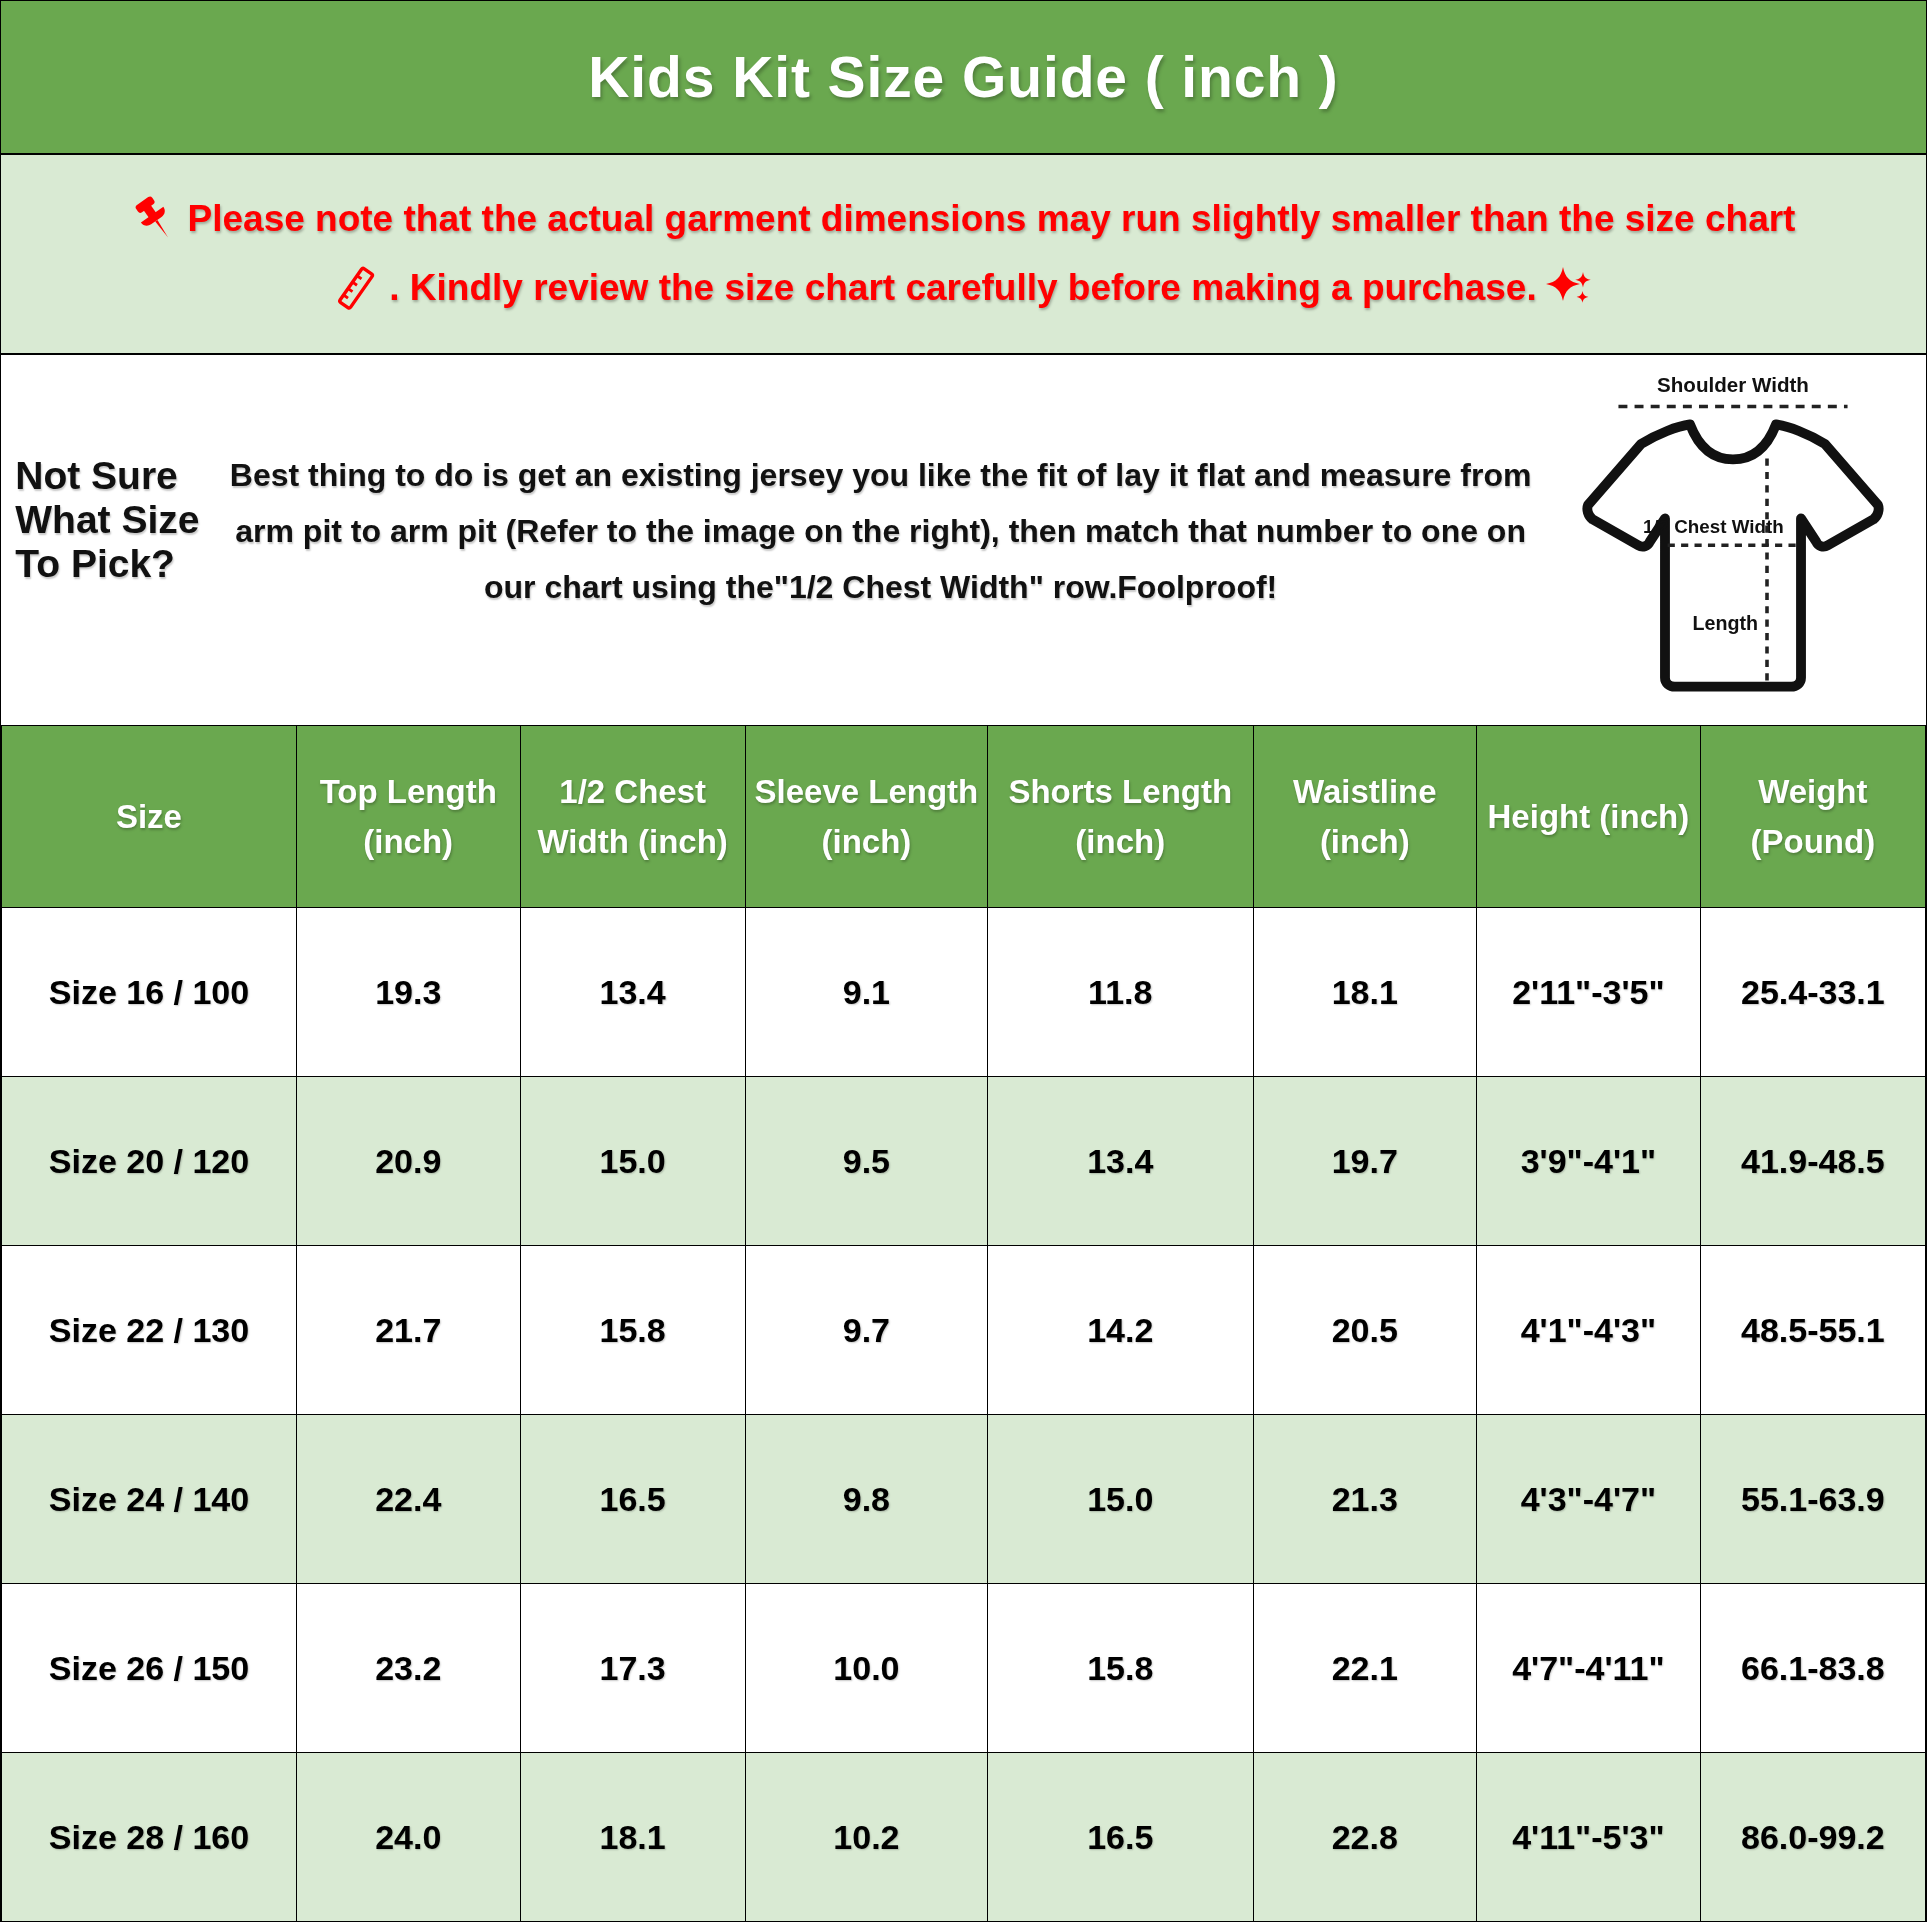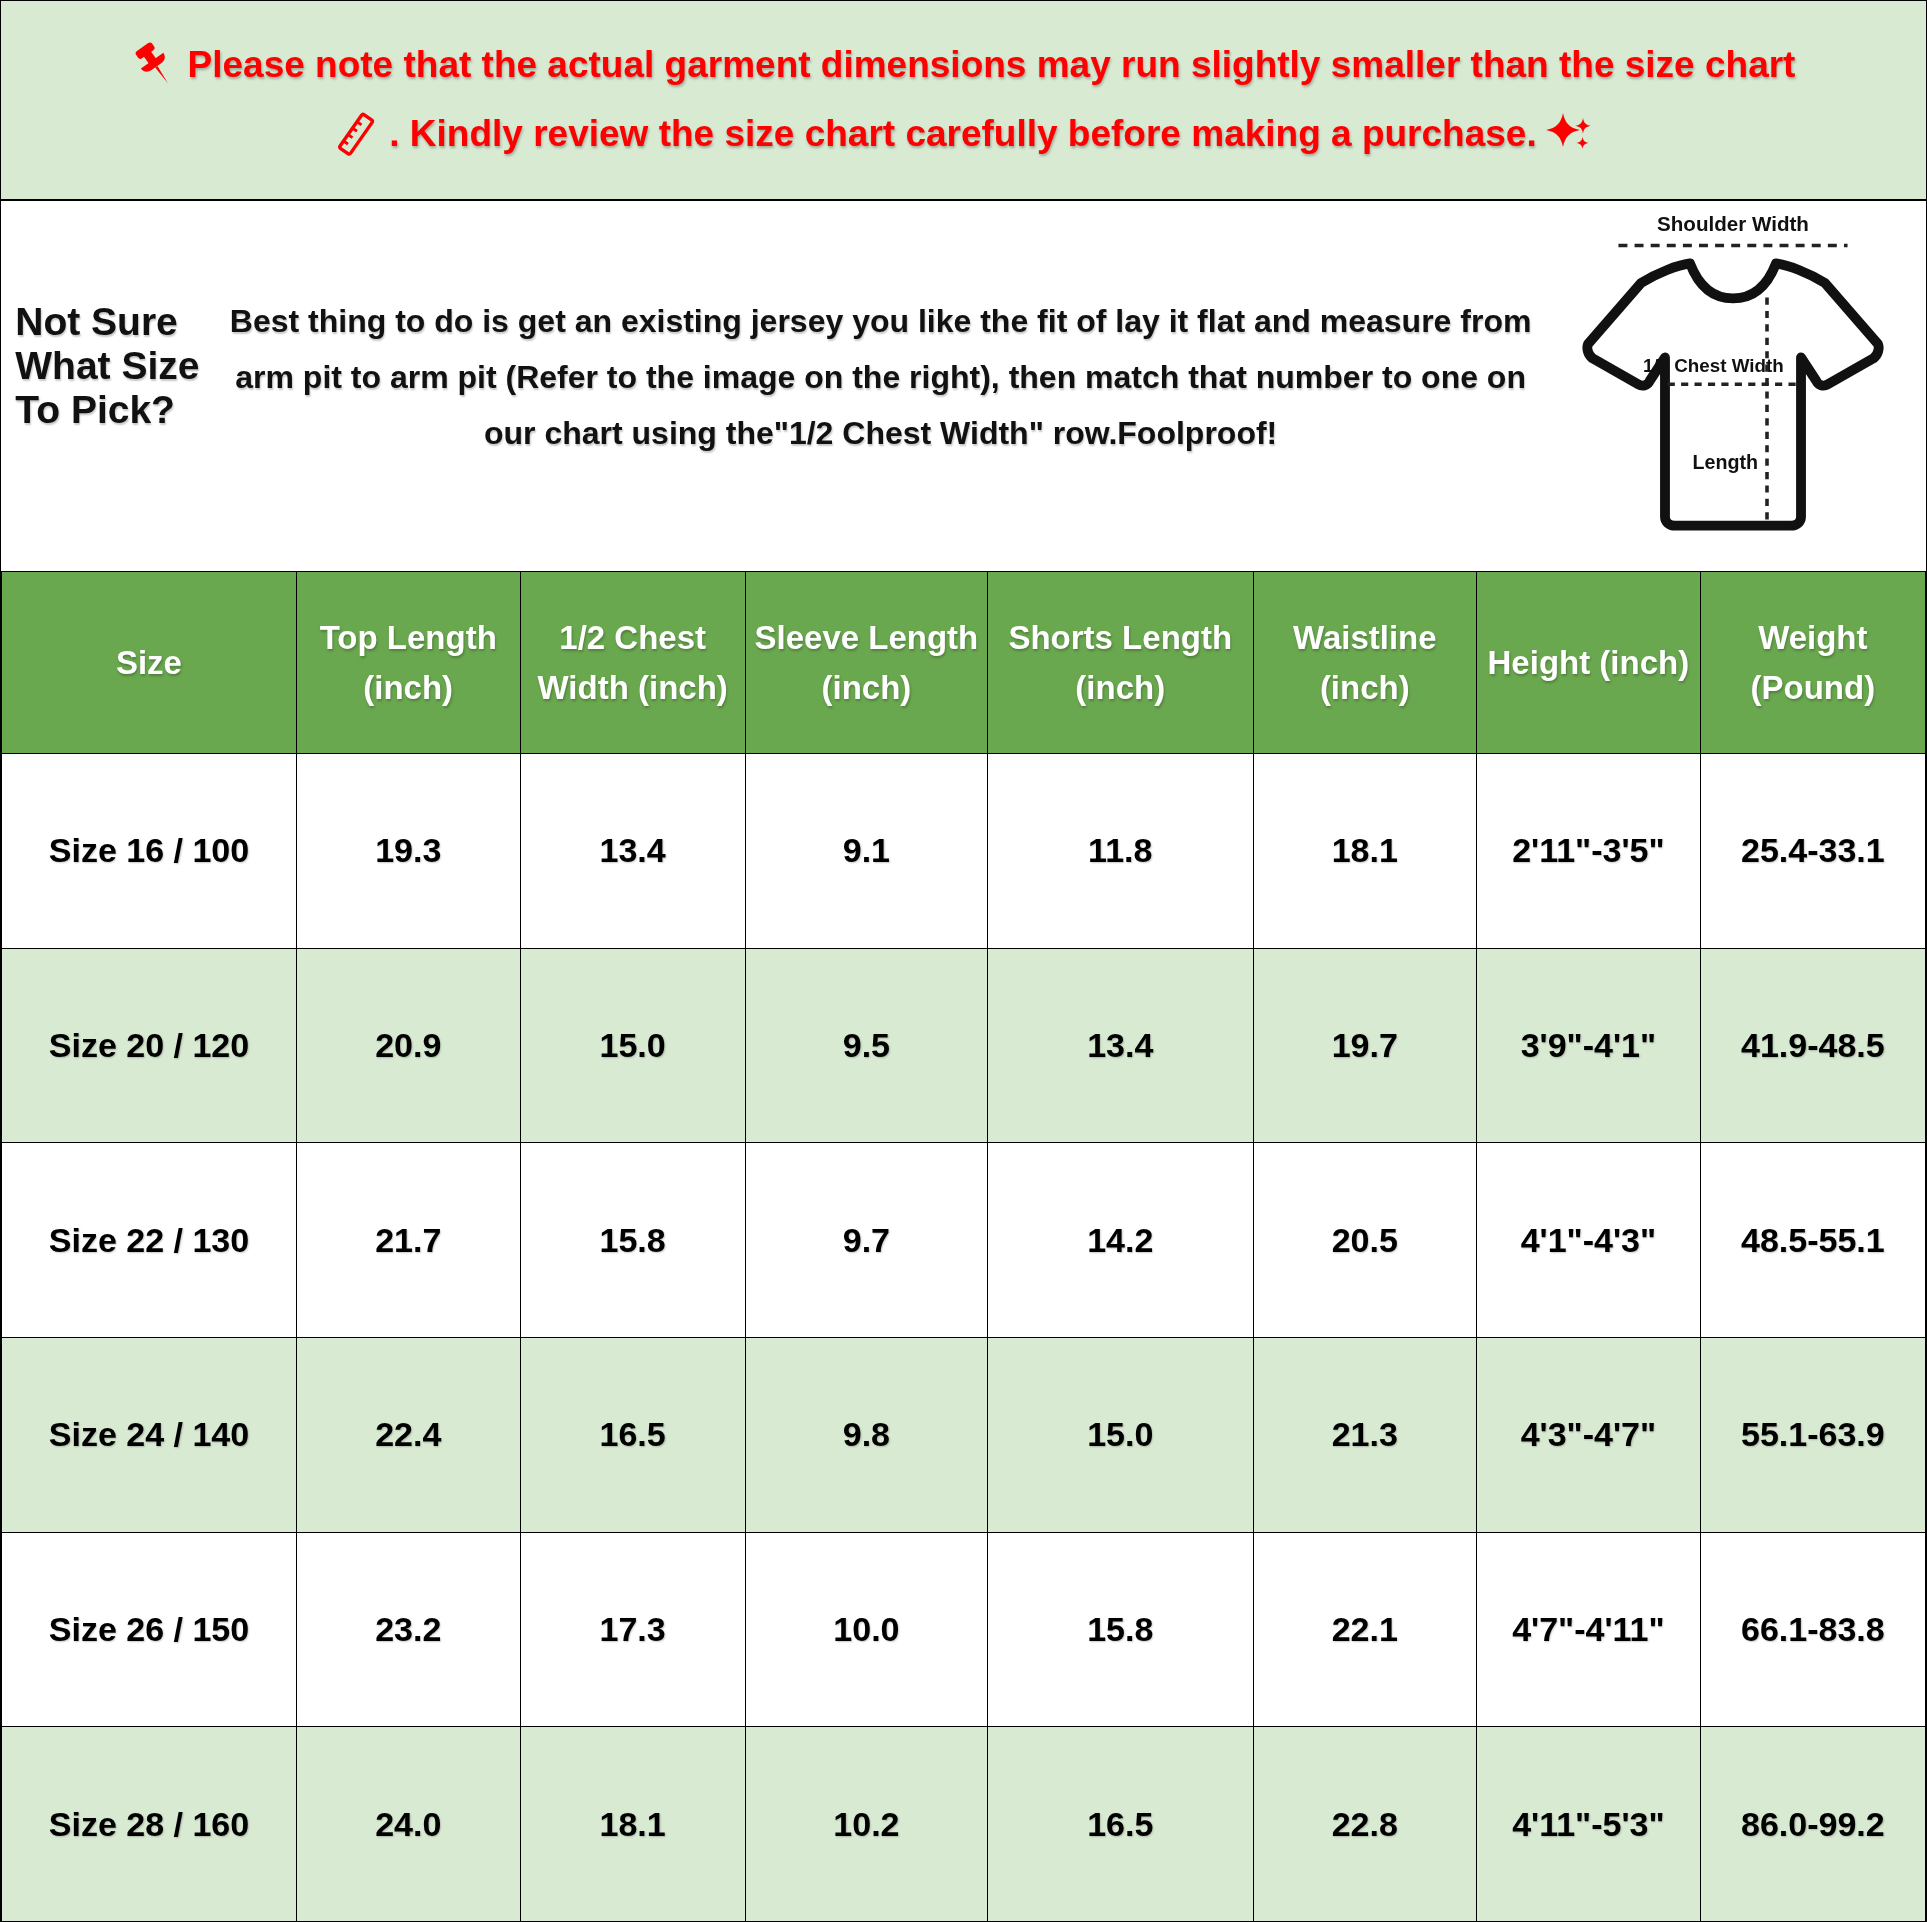--- a/index.html
+++ b/index.html
@@ -40,21 +40,21 @@
   }
   .guide-text h2{
     font-size:39px; font-weight:bold; color:#111; margin-bottom:23px;
     text-shadow:0.9px 1.8px 1.8px rgba(0,0,0,.22);
   }
   .guide-text p{
     font-size:32px; font-weight:bold; color:#111; text-align:center;
     max-width:1505px; line-height:1.75; text-shadow:0.9px 1.8px 1.8px rgba(0,0,0,.22);
   }
   .diagram{
-    flex:0 0 376px; display:flex; align-items:flex-start; justify-content:center;
+    flex:0 0 376px; display:flex; align-items:flex-end; justify-content:center;
     padding:7.2px 10.7px 7.2px 0;
   }
   
   table.size-table{
     width:100%; border-collapse:collapse; table-layout:fixed; flex:1 1 auto;
   }
   table.size-table th, table.size-table td{
     border:1.8px solid #000; text-align:center; vertical-align:middle;
   }
   table.size-table th{
@@ -66,20 +66,23 @@
     background:#fff; color:#000; font-size:34px; font-weight:bold;
     height:139px; padding:0 3.6px; text-shadow:0.9px 0.9px 1.8px rgba(0,0,0,.22);
   }
   table.size-table tbody tr:nth-child(even) td{ background:#d9ead3; }
 </style>
 </head>
 <body>
 
 <div class="page">
 
+  <div class="title-bar">
+    <h1>Kids Kit Size Guide ( inch )</h1>
+  </div>
 
   <div class="notice">
     <div class="notice-line">
       <svg width="47" height="47" viewBox="0 0 48 48" aria-hidden="true">
         <g transform="rotate(-35 24 24)" fill="#ff0000">
           <rect x="14" y="1" width="20" height="9" rx="3"></rect>
           <rect x="19.5" y="8" width="9" height="11"></rect>
           <path d="M10,18 h28 c0,4.5 -3.2,7.5 -7.5,7.5 h-13 c-4.3,0 -7.5,-3 -7.5,-7.5 z"></path>
           <path d="M22.6,25.5 h2.8 L24,46 z"></path>
         </g>

